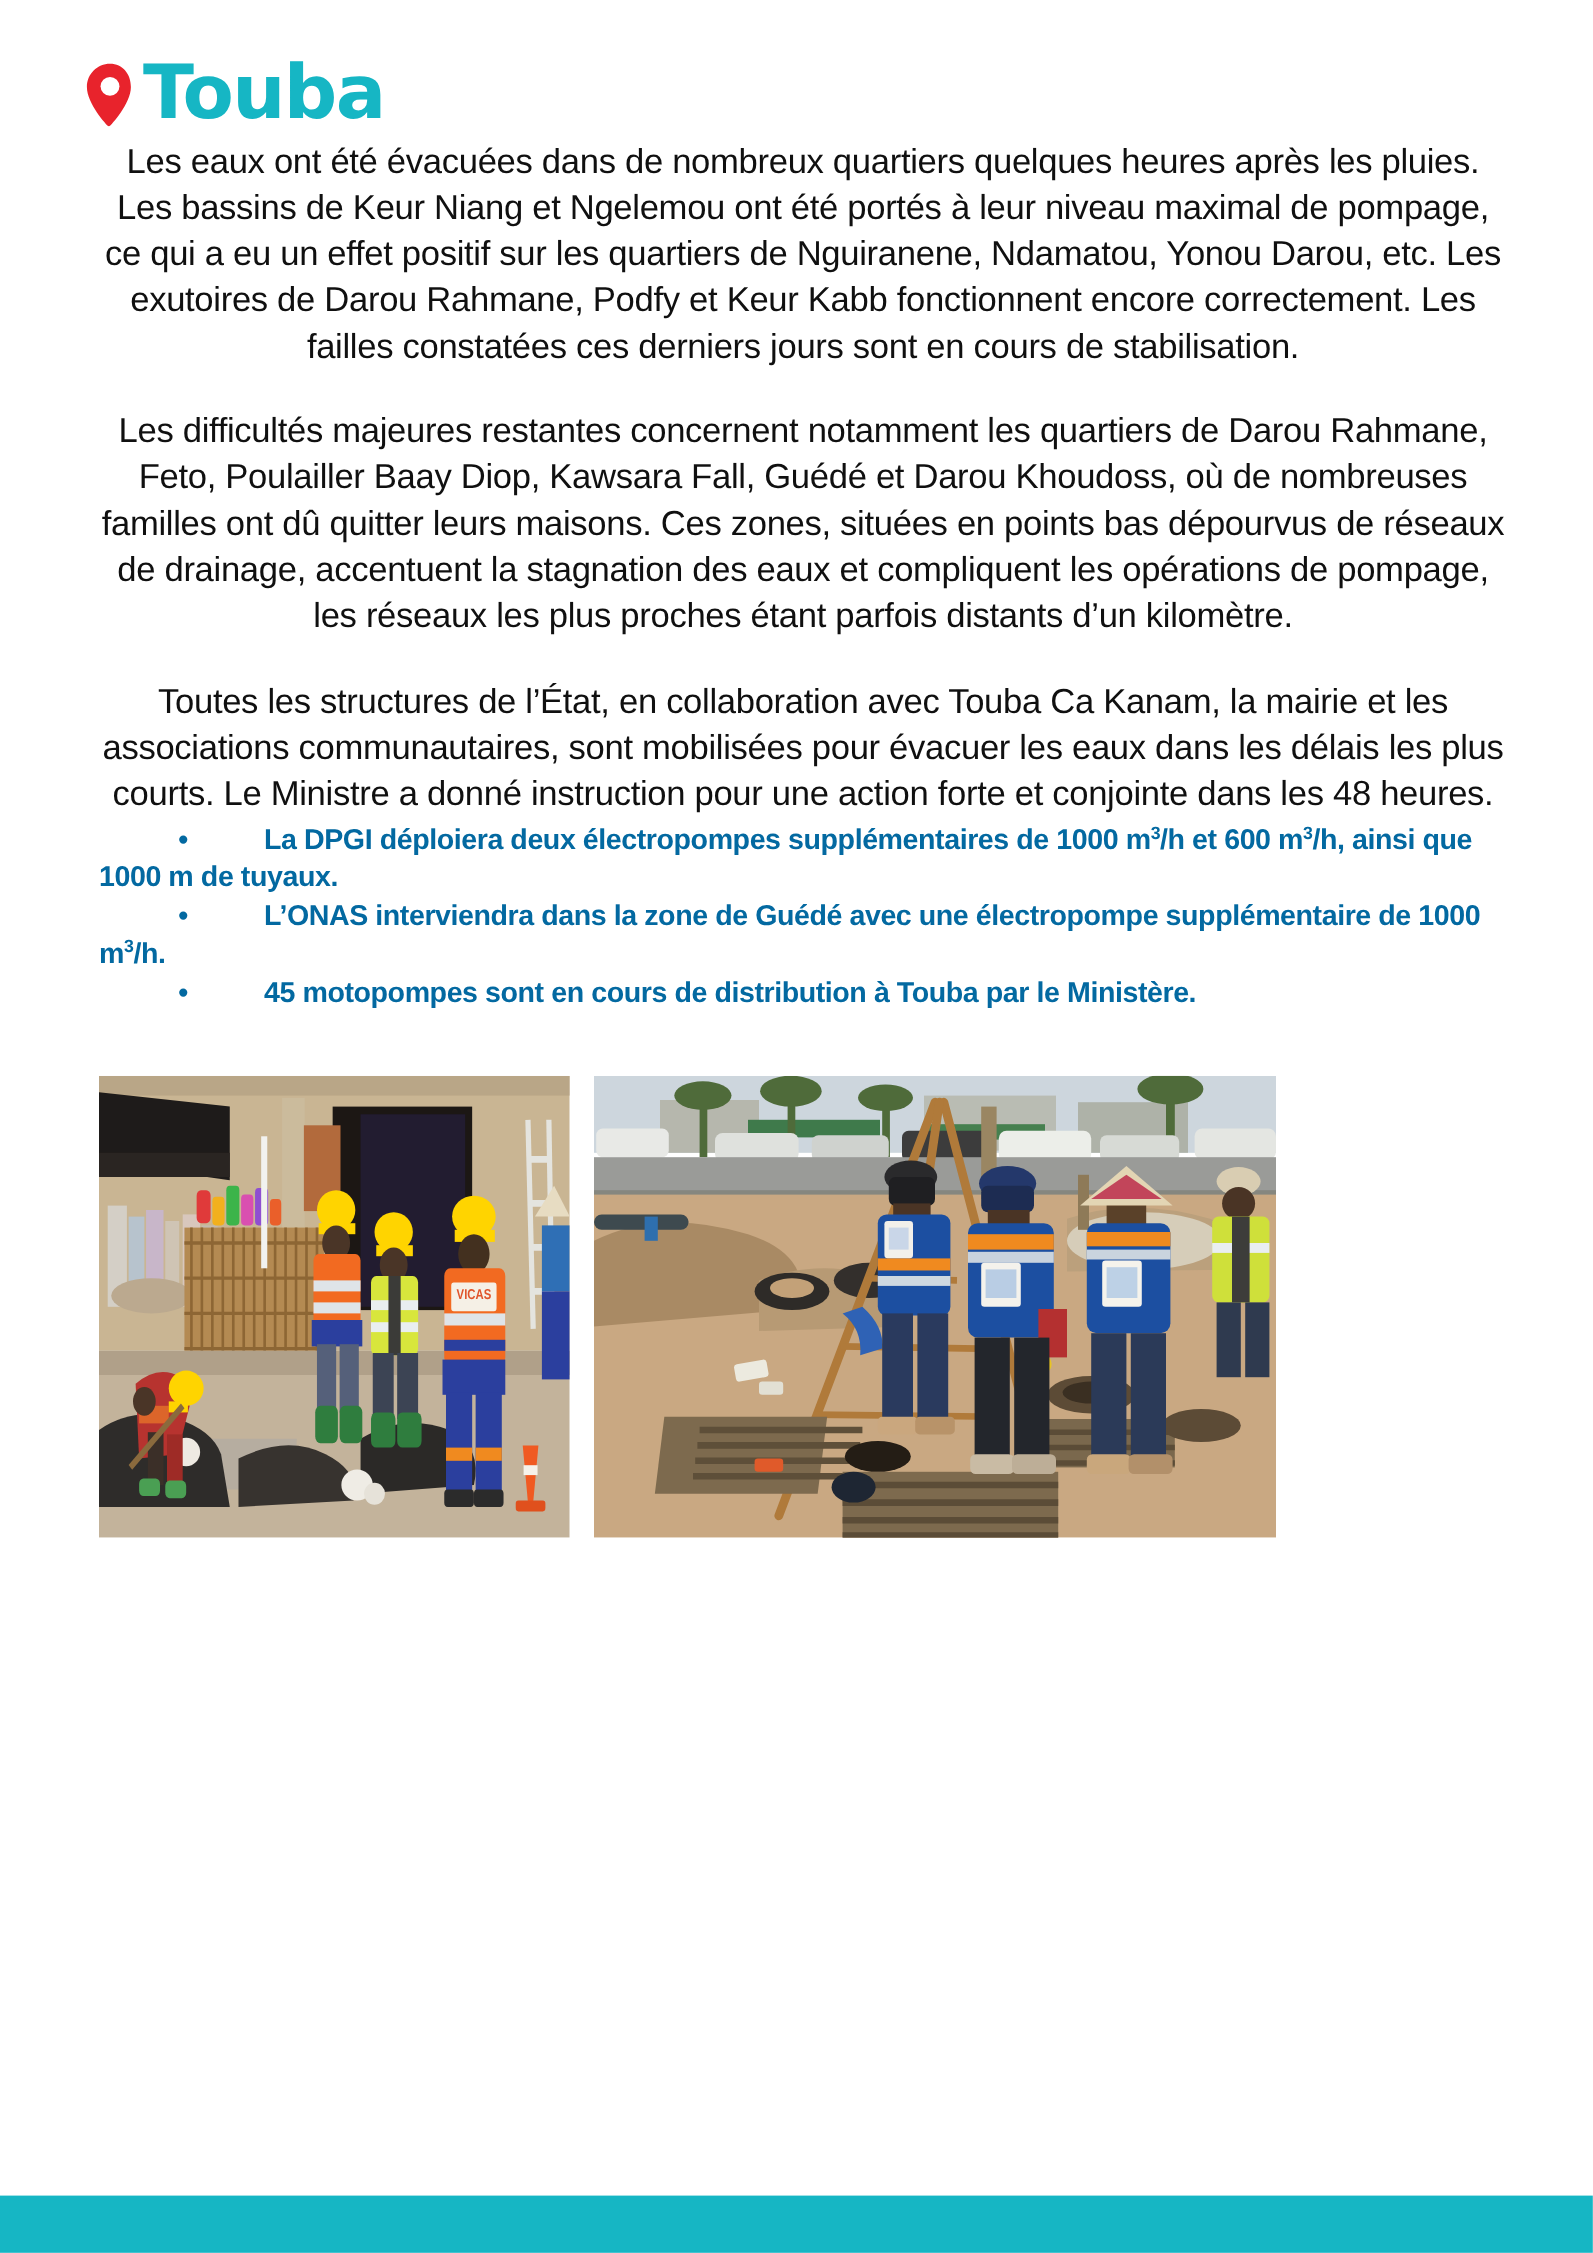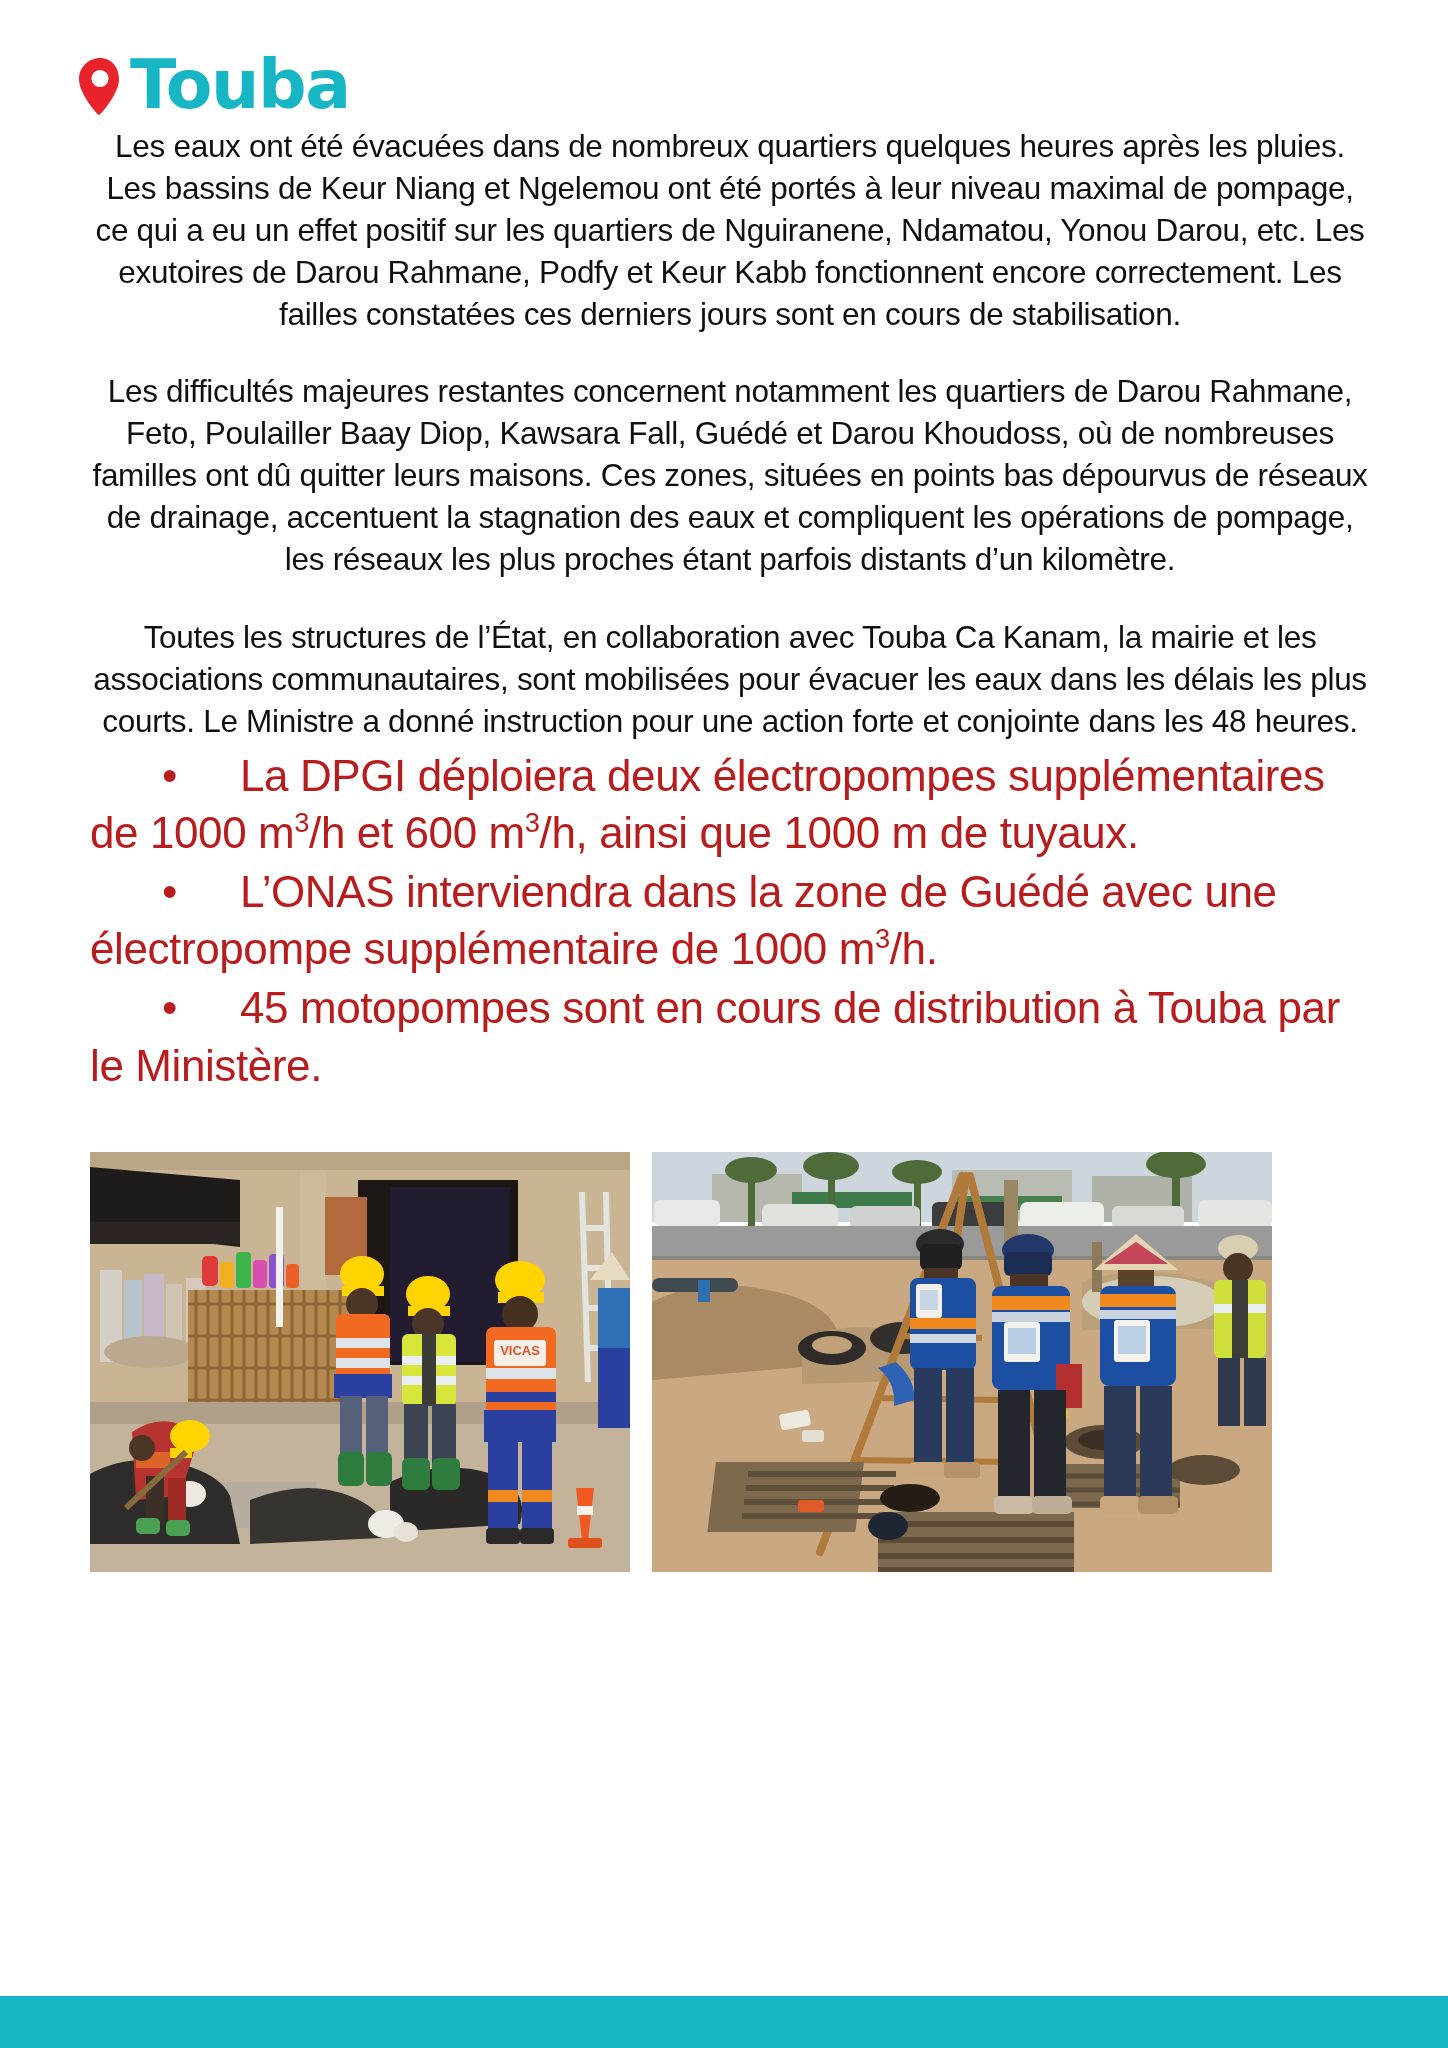--- a/index.html
+++ b/index.html
@@ -65,24 +65,24 @@
     text-align: center;
   }
   p.para:last-of-type { margin-bottom: 0; }
 
   .bullet-block {
     margin: 0;
     padding: 0;
     list-style: none;
   }
   .bullet-item {
-    font-size: 44px;
+    font-size: 26px;
     line-height: 1.30;
-    font-weight: 400;
-    color: #b91c1c;
+    font-weight: 700;
+    color: #0369a1;
     letter-spacing: -0.4px;
     margin: 0 0 2px 0;
     text-indent: 0;
     font-family: "Liberation Sans", sans-serif;
   }
   .bullet-item .bull {
     display: inline-block;
     width: 150px;
     text-indent: 72px;
   }
@@ -97,21 +97,21 @@
     display: flex;
     gap: 22px;
     padding: 56px 78px 0 90px;
     box-sizing: border-box;
   }
   .photo {
     position: relative;
     overflow: hidden;
     border: 0;
   }
-  .photo.left  { width: 540px; height: 420px; }
+  .photo.left  { width: 428px; height: 420px; }
   .photo.right { width: 620px; height: 420px; }
 
   .photo svg { display: block; width: 100%; height: 100%; }
 
   
   .footer-bar {
     position: absolute;
     left: 0;
     bottom: 0;
     width: 100%;

